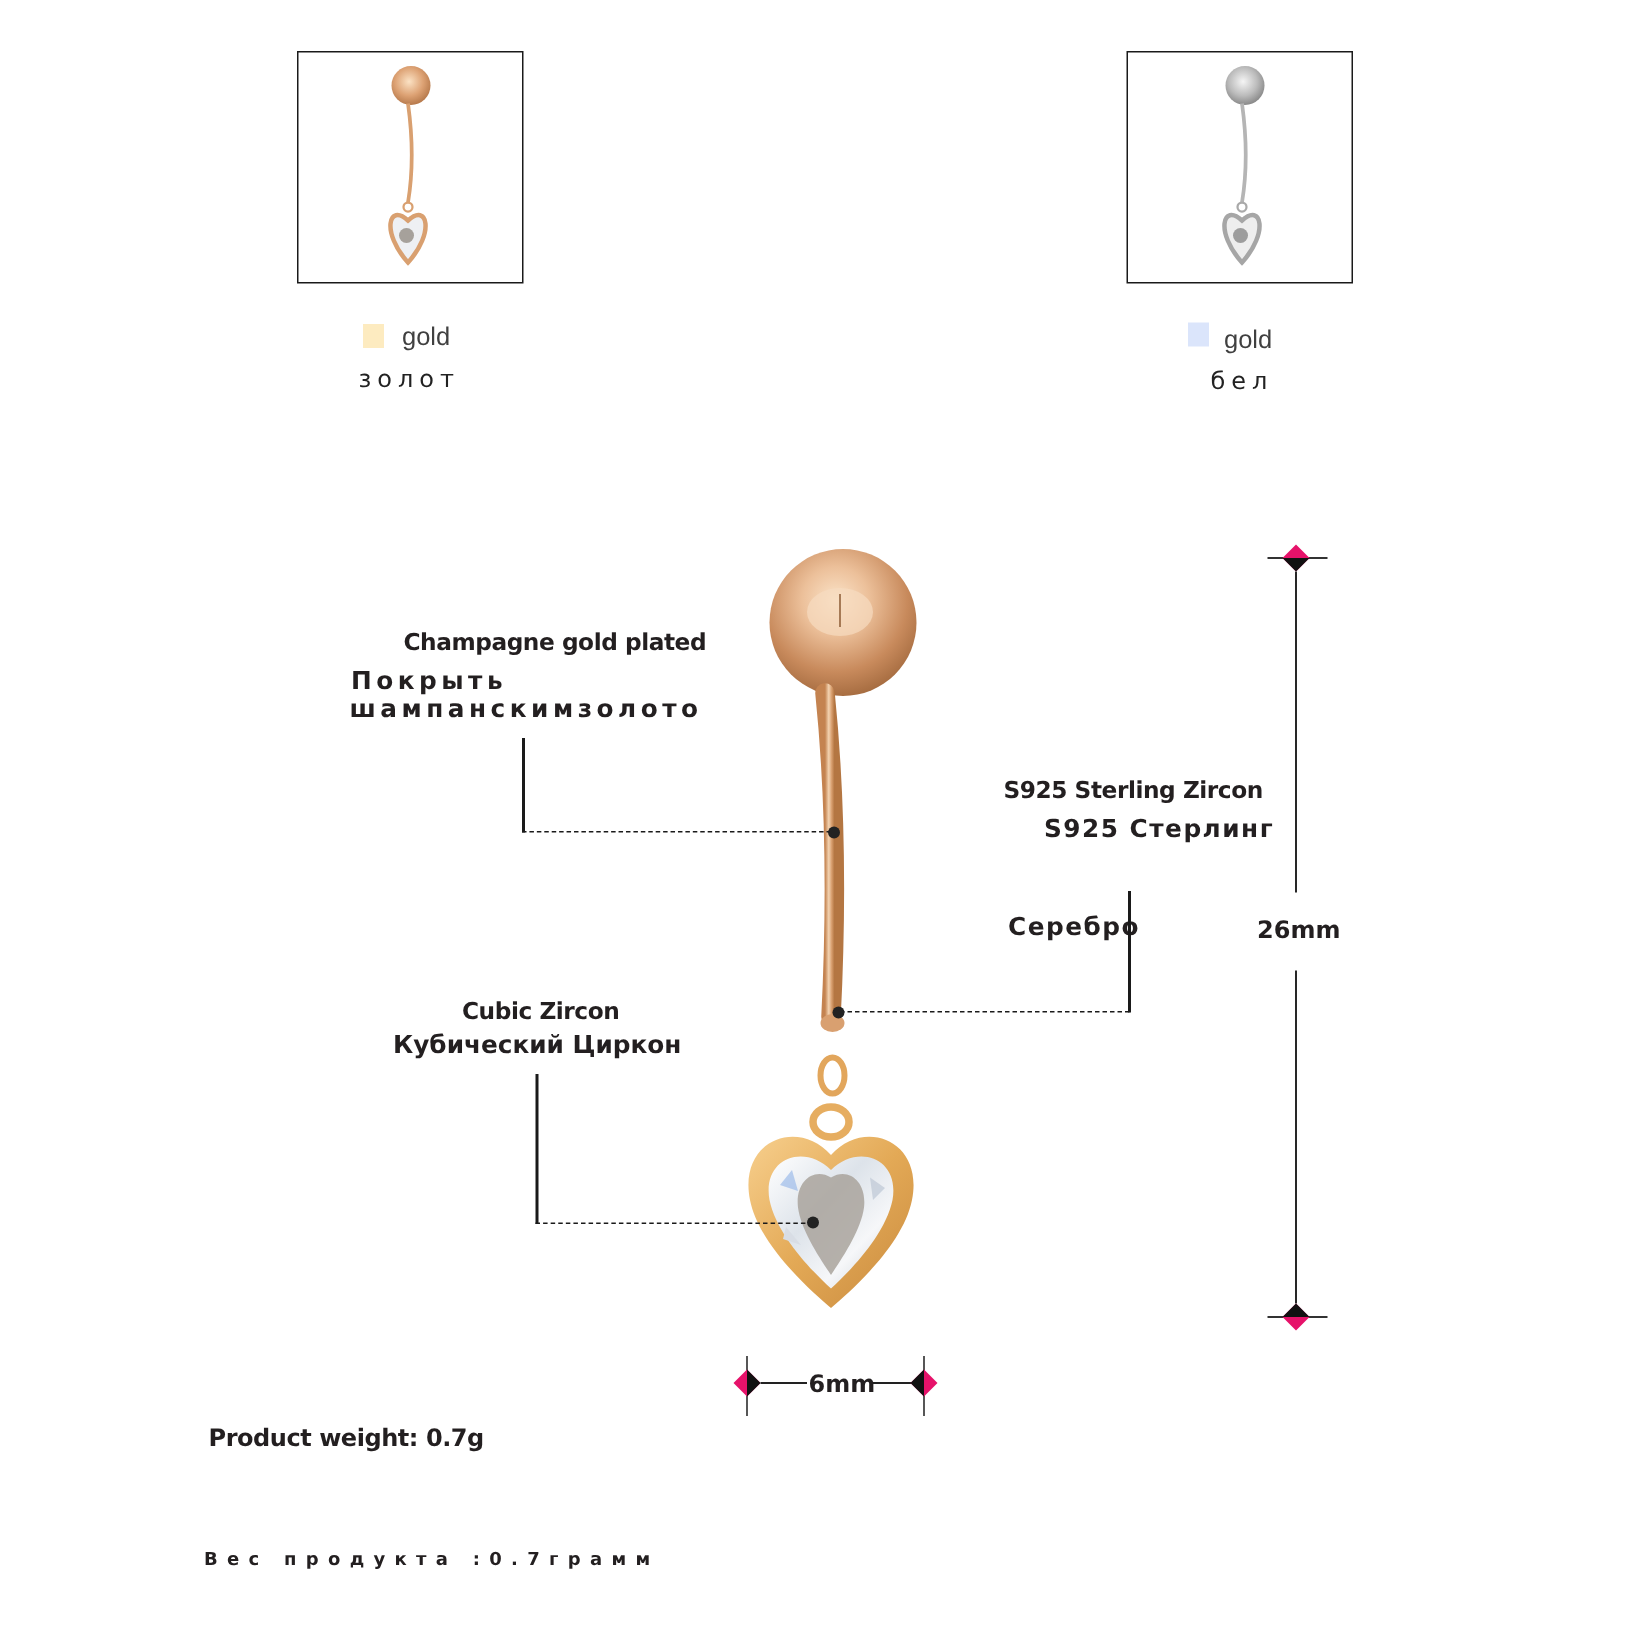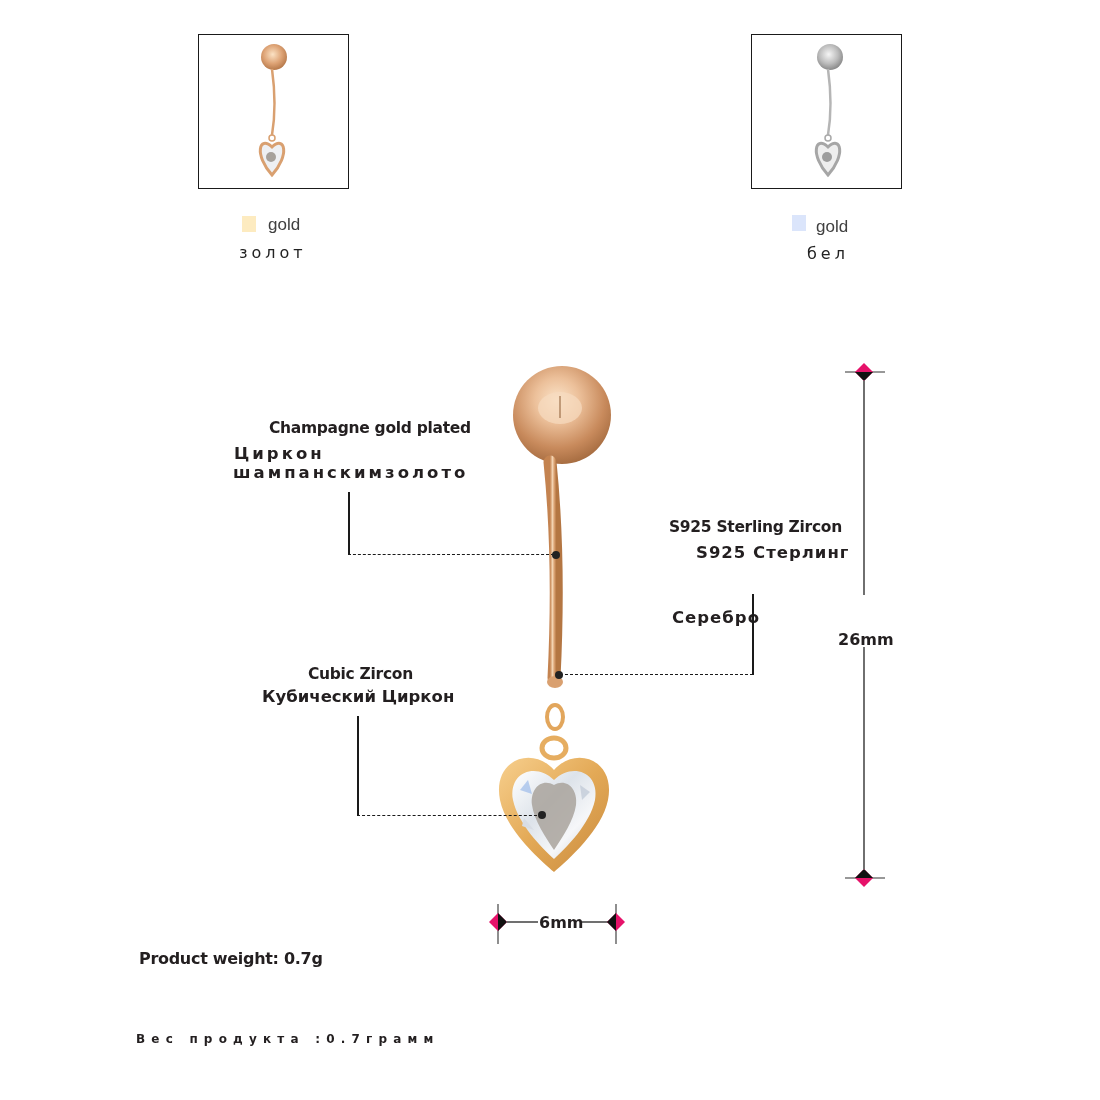--- a/index.html
+++ b/index.html
@@ -114,21 +114,21 @@
   <path d="M74 420 C 56 402, 28 412, 33 440 C 38 464, 62 488, 74 499 C 86 488, 110 464, 115 440 C 120 412, 92 402, 74 420 Z" fill="url(#gem)"></path>
 
   <path d="M74 425 C 62 418, 50 428, 52 445 C 54 460, 66 478, 74 490 C 82 478, 94 460, 96 445 C 98 428, 86 418, 74 425 Z" fill="#a9a39c" opacity="0.85"></path>
 
   <polygon points="40,430 48,420 52,434" fill="#8fb3e8" opacity="0.6"></polygon>
   <polygon points="100,425 110,432 102,440" fill="#c3ccd8" opacity="0.8"></polygon>
   <polygon points="44,458 54,470 42,466" fill="#d8dde5"></polygon>
 </svg>
 
 <div class="abs en-bold" style="left:233px; top:419px;margin-left:36px;">Champagne gold plated</div>
-<div class="abs ru-bold ru-wide" style="left:234px; top:444px;">Циркон</div>
+<div class="abs ru-bold ru-wide" style="left:234px; top:444px;">Покрыть</div>
 <div class="abs ru-bold ru-wide" style="left:233px; top:463px;">шампанскимзолото</div>
 <div class="vline" style="left:348px; top:492px; height:63px;"></div>
 <div class="dash" style="left:348px; top:554px; width:206px;"></div>
 <div class="dot" style="left:552px; top:551px;"></div>
 
 <div class="abs en-bold" style="left:669px; top:518px;">S925 Sterling Zircon</div>
 <div class="abs ru-bold" style="left:674px; top:543px; letter-spacing:1px;margin-left:22px;">S925 Стерлинг</div>
 <div class="abs ru-bold" style="left:672px; top:565px; letter-spacing:1px;margin-top:43px;">Серебро</div>
 <div class="vline" style="left:752px; top:594px; height:81px;"></div>
 <div class="dash" style="left:560px; top:674px; width:193px;"></div>
@@ -147,21 +147,21 @@
   <polygon points="15,12 33,12 24,21" fill="#111"></polygon>
 
   <line x1="24" y1="21" x2="24" y2="235" stroke="#222" stroke-width="1.3"></line>
 
   <line x1="24" y1="287" x2="24" y2="509" stroke="#222" stroke-width="1.3"></line>
 
   <line x1="5" y1="518" x2="45" y2="518" stroke="#333" stroke-width="1.2"></line>
   <polygon points="24,509 33,518 24,527 15,518" fill="#e6126a"></polygon>
   <polygon points="15,518 33,518 24,509" fill="#111"></polygon>
 </svg>
-<div class="abs dim-label" style="left:838px; top:610px;margin-top:20px;">26mm</div>
+<div class="abs dim-label" style="left:838px; top:610px;">26mm</div>
 
 <svg class="abs" style="left:486px; top:902px;" width="140" height="44" viewBox="0 0 140 44">
   <line x1="12" y1="2" x2="12" y2="42" stroke="#444" stroke-width="1.2"></line>
   <polygon points="3,20 12,11 21,20 12,29" fill="#e6126a"></polygon>
   <polygon points="12,11 21,20 12,29" fill="#111"></polygon>
   <line x1="21" y1="20" x2="52" y2="20" stroke="#222" stroke-width="1.3"></line>
   <line x1="96" y1="20" x2="122" y2="20" stroke="#222" stroke-width="1.3"></line>
   <line x1="130" y1="2" x2="130" y2="42" stroke="#444" stroke-width="1.2"></line>
   <polygon points="121,20 130,11 139,20 130,29" fill="#e6126a"></polygon>
   <polygon points="121,20 130,11 130,29" fill="#111"></polygon>

